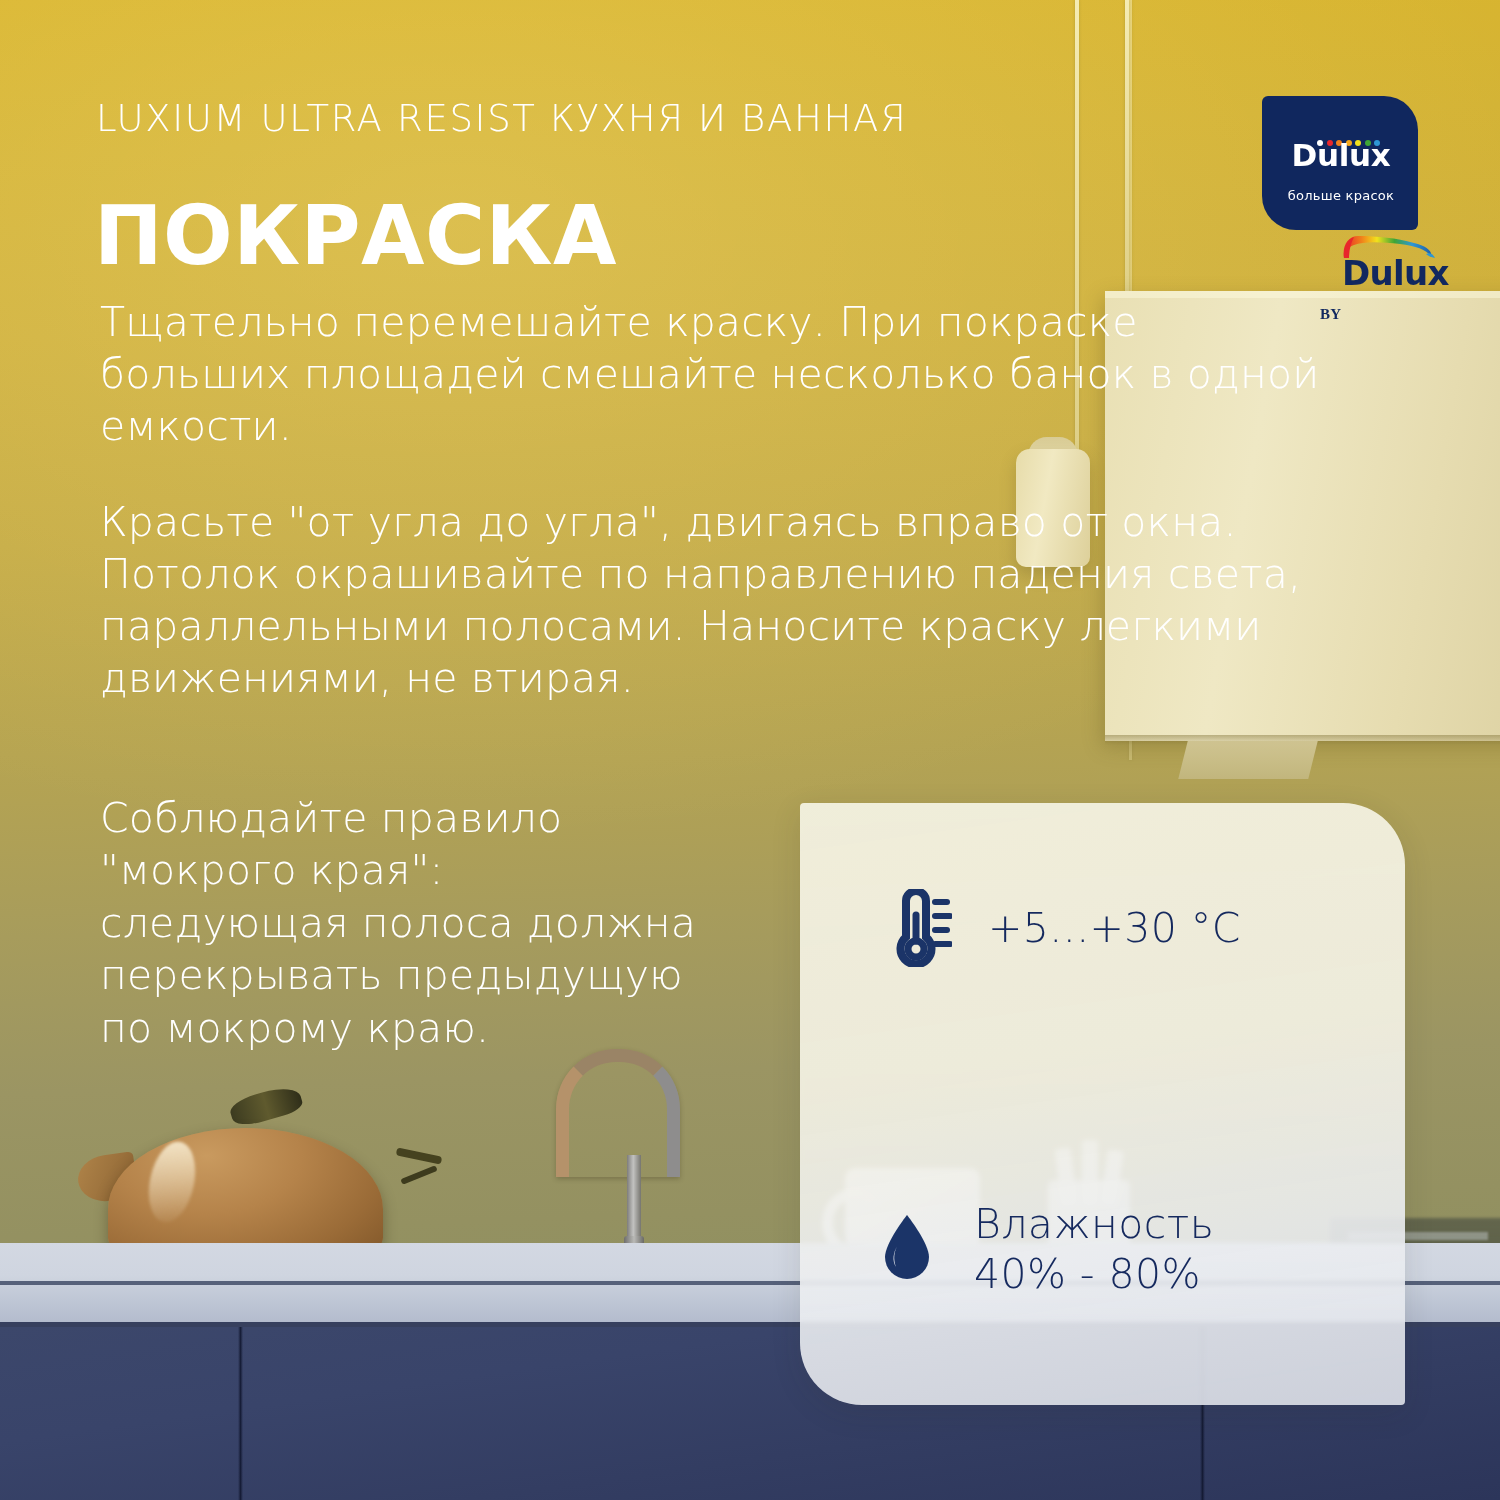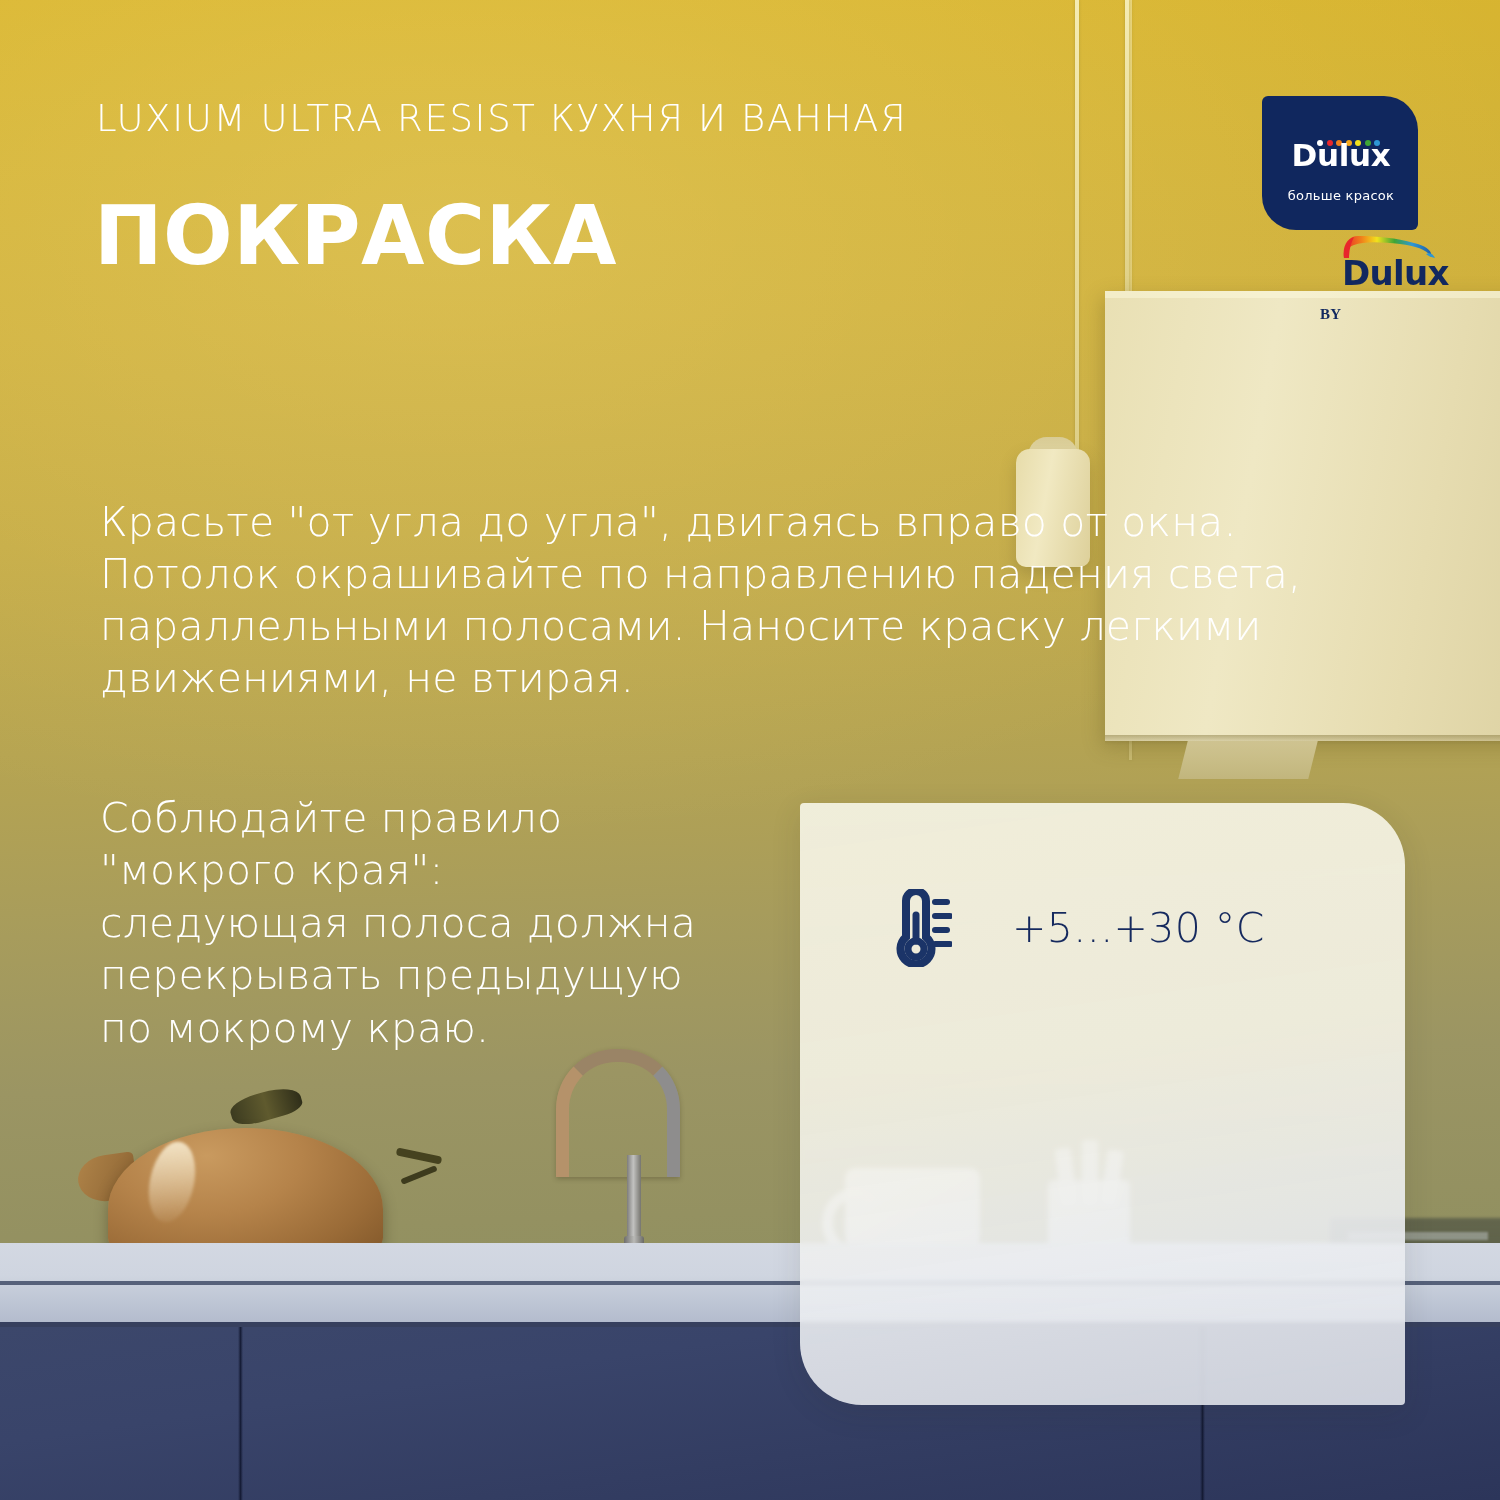--- a/index.html
+++ b/index.html
@@ -256,21 +256,21 @@
   
   .info-card{
     position:absolute;left:800px;top:803px;width:605px;height:602px;
     background:linear-gradient(172deg, rgba(244,242,226,.94) 0%, rgba(243,241,227,.93) 42%, rgba(236,238,241,.90) 72%, rgba(226,229,236,.88) 100%);
     border-radius:4px 62px 4px 62px;
     box-shadow:0 8px 30px rgba(40,40,30,.12);
     backdrop-filter:blur(2px);
   }
   .info-rows{position:absolute;left:800px;top:803px;width:605px;height:602px;}
   .info-row{
-    position:absolute;display:flex;align-items:center;gap:52px;
+    position:absolute;display:flex;align-items:center;gap:28px;
   }
   .row-1{left:82px;top:86px;}
   .row-2{left:66px;top:222px;}
   .row-3{left:68px;top:396px;}
   .row-icon{width:78px;flex:0 0 78px;display:flex;justify-content:center;}
   .row-text{
     color:#15295e;font-family:"DejaVu Sans", sans-serif;
     font-weight:300;font-size:41px;line-height:1.22;letter-spacing:.01em;
     white-space:pre-line;
   }
@@ -323,20 +323,21 @@
     <div class="counter-front"></div>
     <div class="counter-line2"></div>
     <div class="cabinet-bottom"></div>
     <div class="cab-seam" style="left:238px"></div>
     <div class="cab-seam" style="left:1200px"></div>
   </div>
 
   <div class="kicker">LUXIUM ULTRA RESIST КУХНЯ И ВАННАЯ</div>
   <div class="headline">ПОКРАСКА</div>
 
+  <div class="body-block p1">Тщательно перемешайте краску. При покраске больших площадей смешайте несколько банок в одной емкости.</div>
   <div class="body-block p2">Красьте "от угла до угла", двигаясь вправо от окна. Потолок окрашивайте по направлению падения света, параллельными полосами. Наносите краску легкими движениями, не втирая.</div>
   <div class="body-block p3">Соблюдайте правило "мокрого края": следующая полоса должна перекрывать предыдущую по мокрому краю.</div>
 
   <div class="logo-wrap">
     <div class="logo-badge"></div>
     <div class="dots">
       <span class="dot" style="background: rgb(255, 255, 255);"></span>
       <span class="dot" style="background: rgb(232, 38, 43);"></span>
       <span class="dot" style="background: rgb(240, 127, 26);"></span>
       <span class="dot" style="background: rgb(245, 168, 28);"></span>
@@ -382,16 +383,26 @@
             <path d="M45 27 h15"></path>
             <path d="M45 41 h12"></path>
             <path d="M45 55 h15"></path>
           </g>
         </svg>
       </span>
       <span class="row-text">+5...+30 °C</span>
     </div>
 
 
+    <div class="info-row row-3">
+      <span class="row-icon">
+        <svg width="56" height="76" viewBox="0 0 56 76">
+          <path d="M28 4 C28 4 6 32 6 46 a22 22 0 0 0 44 0 C50 32 28 4 28 4 Z" fill="#1b3468"></path>
+          <path d="M19 34 C14 41 13 50 17 56 C14 48 15 40 19 34 Z" fill="#ffffff" opacity=".9"></path>
+        </svg>
+      </span>
+      <span class="row-text">Влажность
+40% - 80%</span>
+    </div>
 
   </div>
 
 </div>
 
 </body></html>

